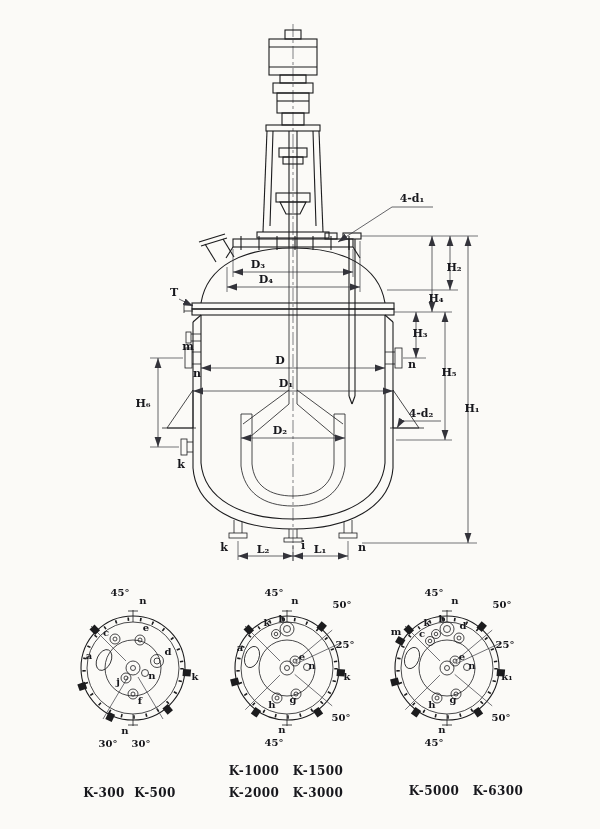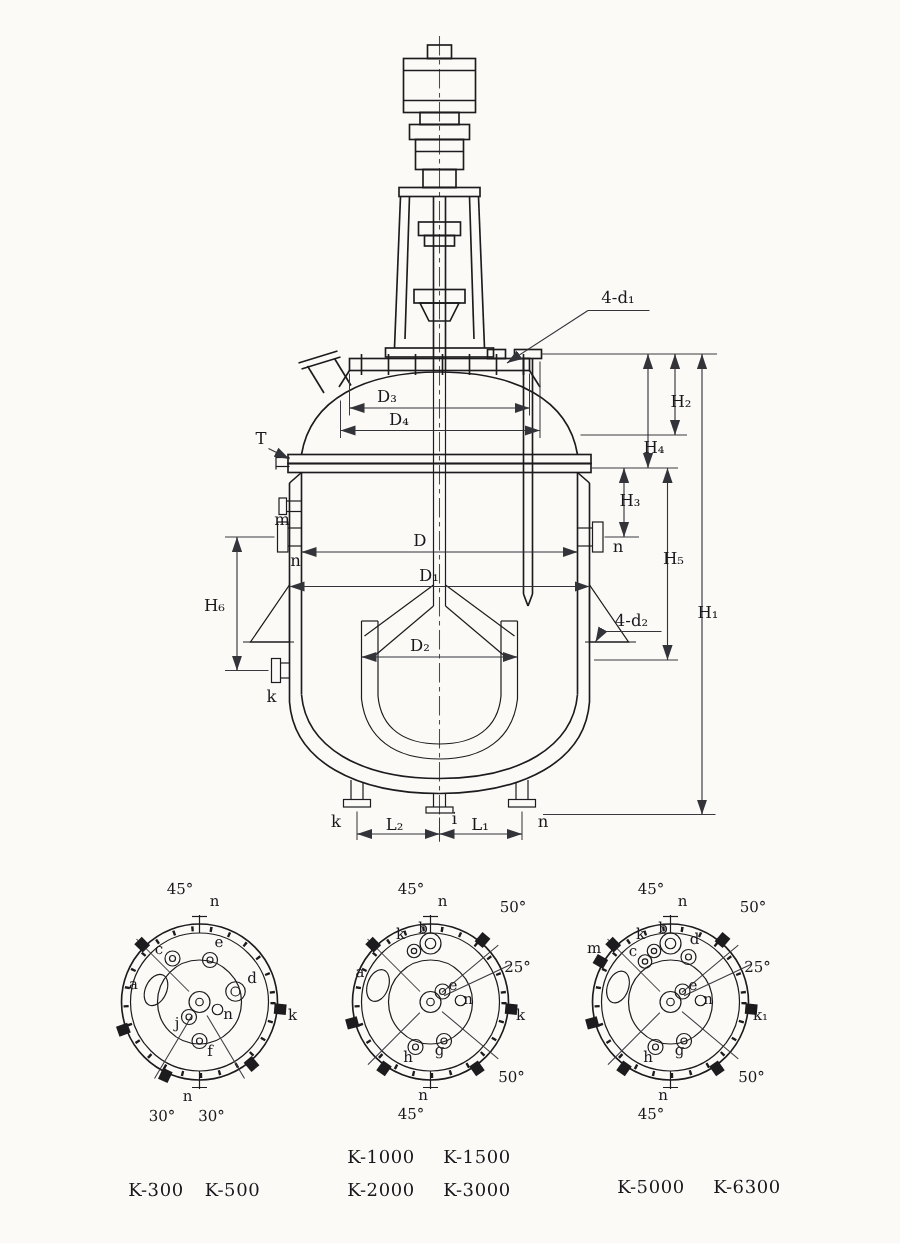--- a/index.html
+++ b/index.html
@@ -1,16 +1,16 @@
 <!DOCTYPE html>
 <html><head>
 <meta charset="utf-8">
 <style>
   html,body{margin:0;padding:0;background:#ffffff;}
-  .page{position:relative;width:600px;height:829px;background:#fbfaf7;overflow:hidden;}
+  .page{position:relative;width:600px;height:829px;background:#fbfaf7;overflow:hidden;font-weight:bold;}
   svg{display:block;}
   svg text{font-family:"DejaVu Serif", serif;font-size:11px;fill:#17171c;text-anchor:middle;}
   svg text.small{font-size:10px;}
   svg text.model{font-size:12px;letter-spacing:.4px;}
   .ln{stroke:#1c1c1e;stroke-width:1.1;fill:none;stroke-linecap:butt;}
   .lt{stroke:#1c1c1e;stroke-width:.8;fill:none;}
   .thin{stroke:#3a3a40;stroke-width:.7;fill:none;}
   .dim{stroke:#33333a;stroke-width:.75;fill:none;}
   .cl{stroke:#4a4a52;stroke-width:.7;fill:none;stroke-dasharray:13 3 3 3;}
   .tab{stroke:#1c1c1e;stroke-width:7;fill:none;}

